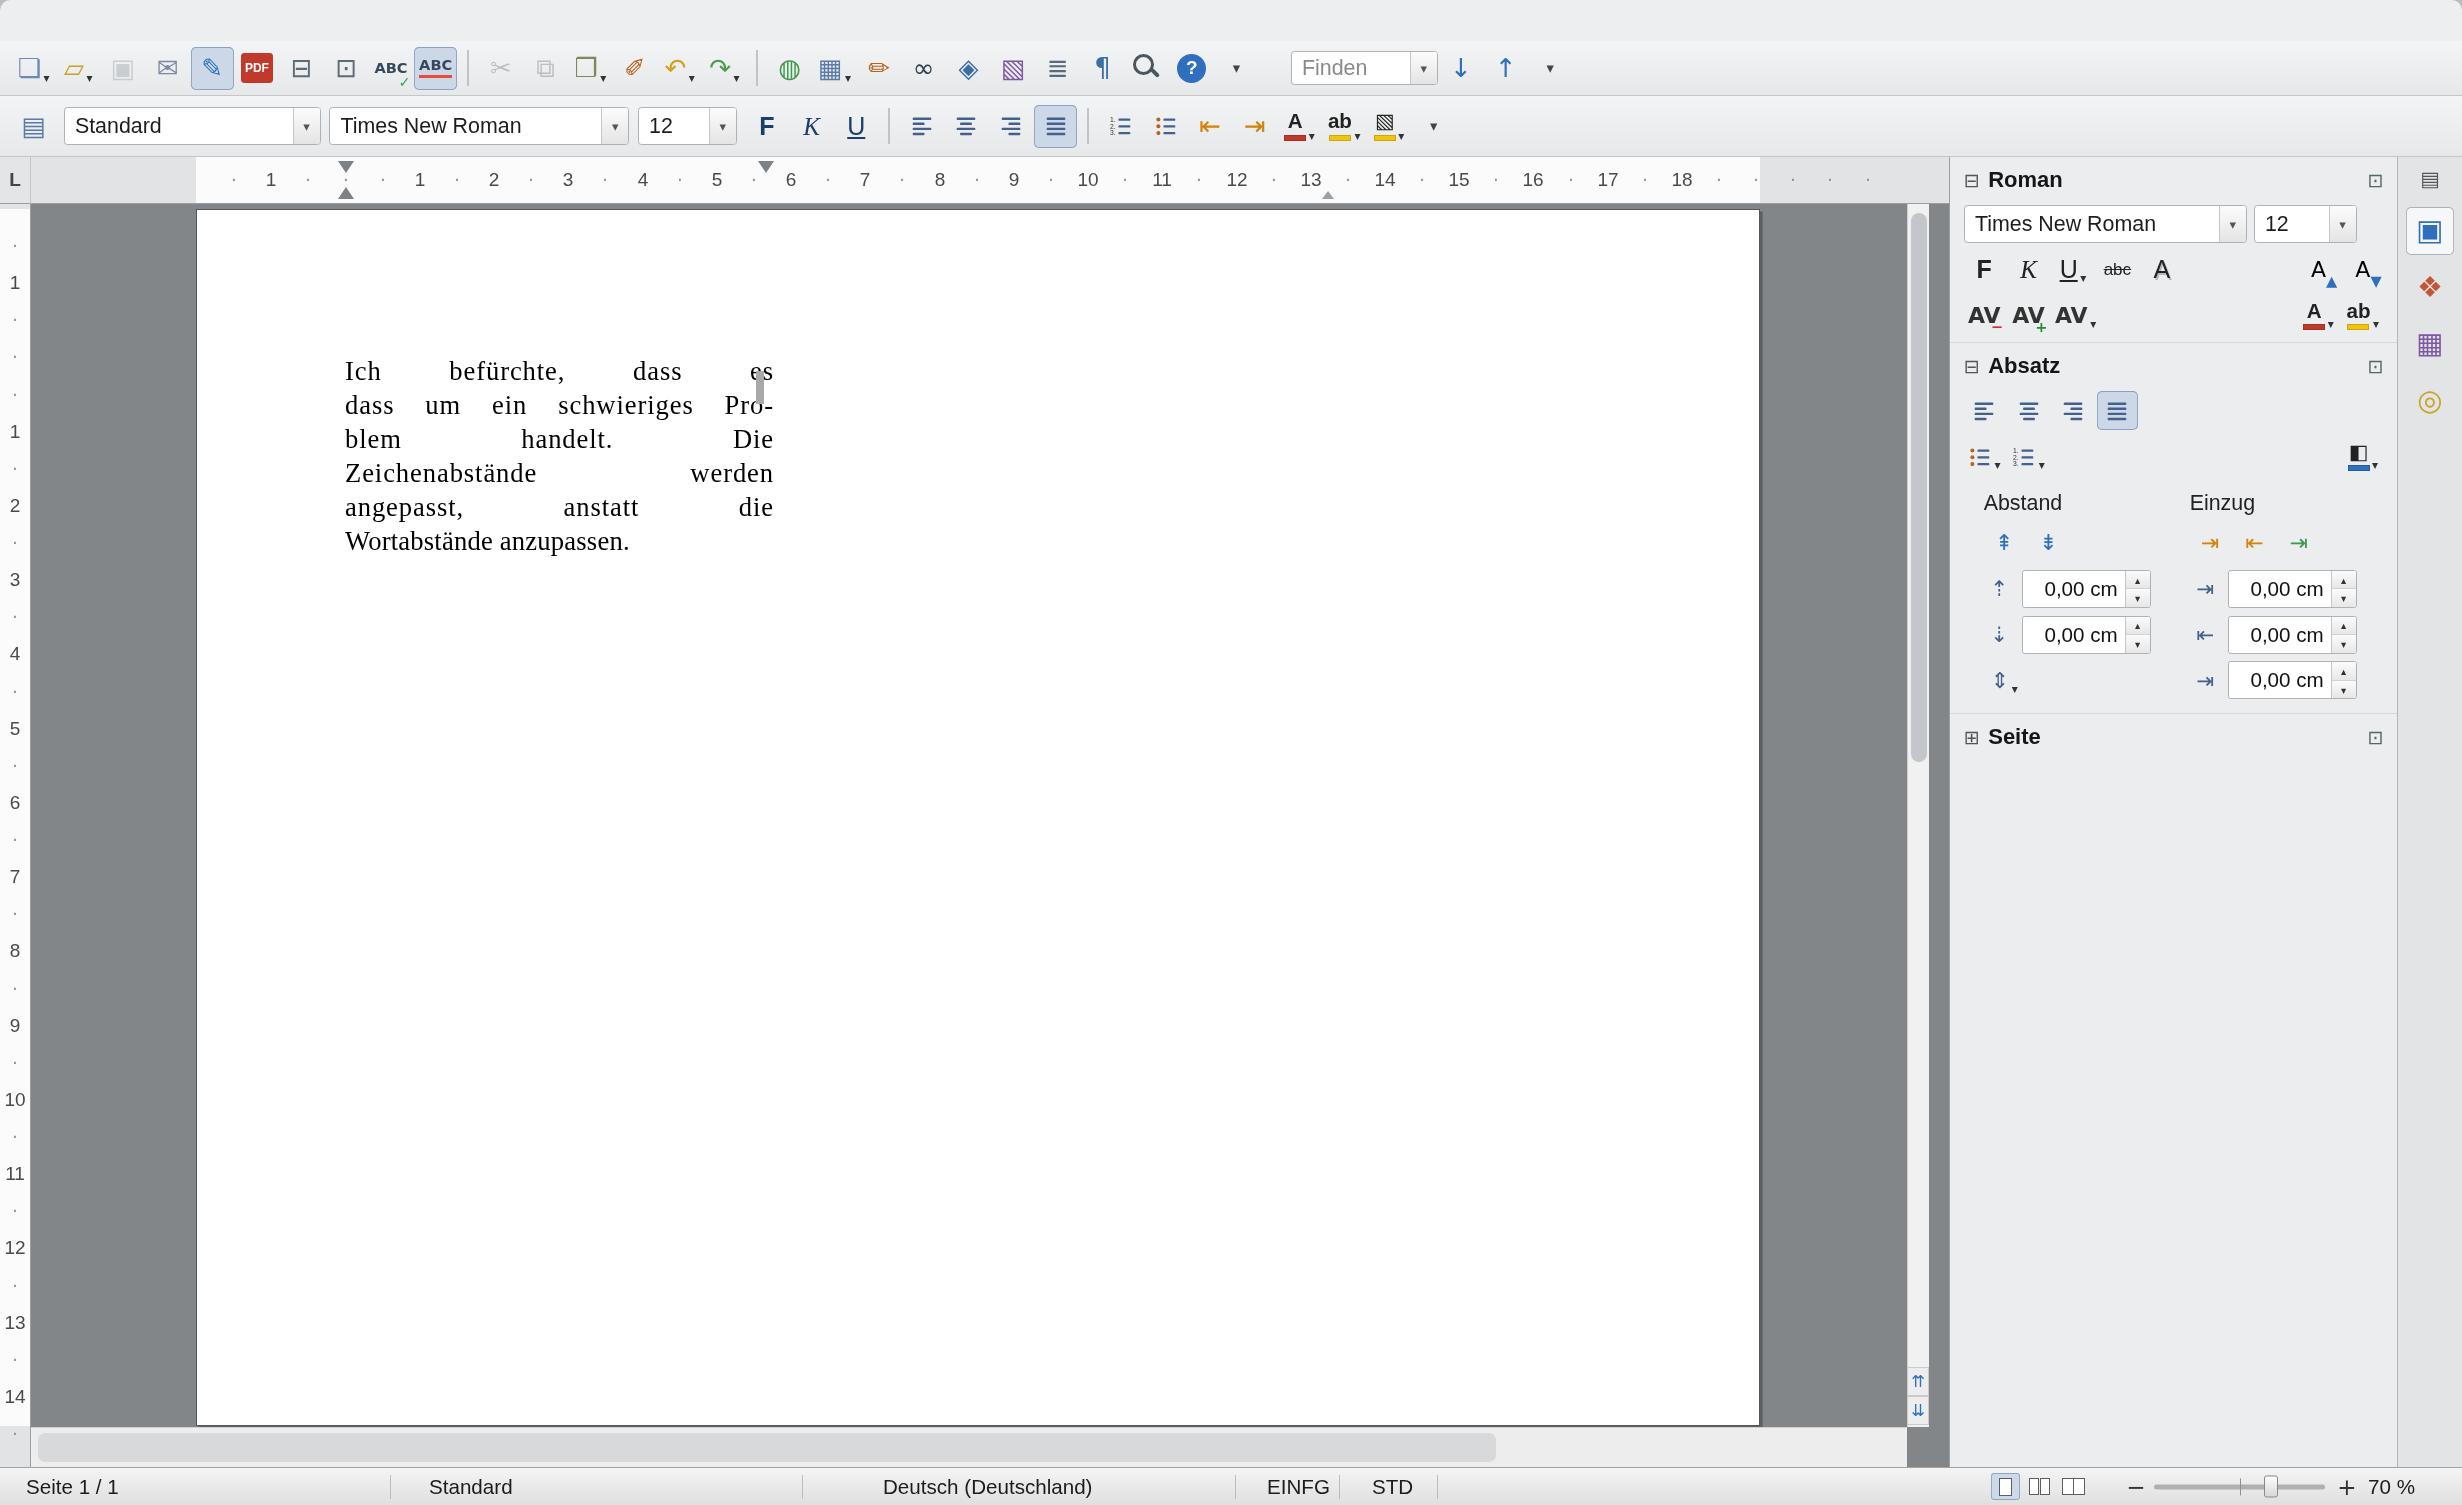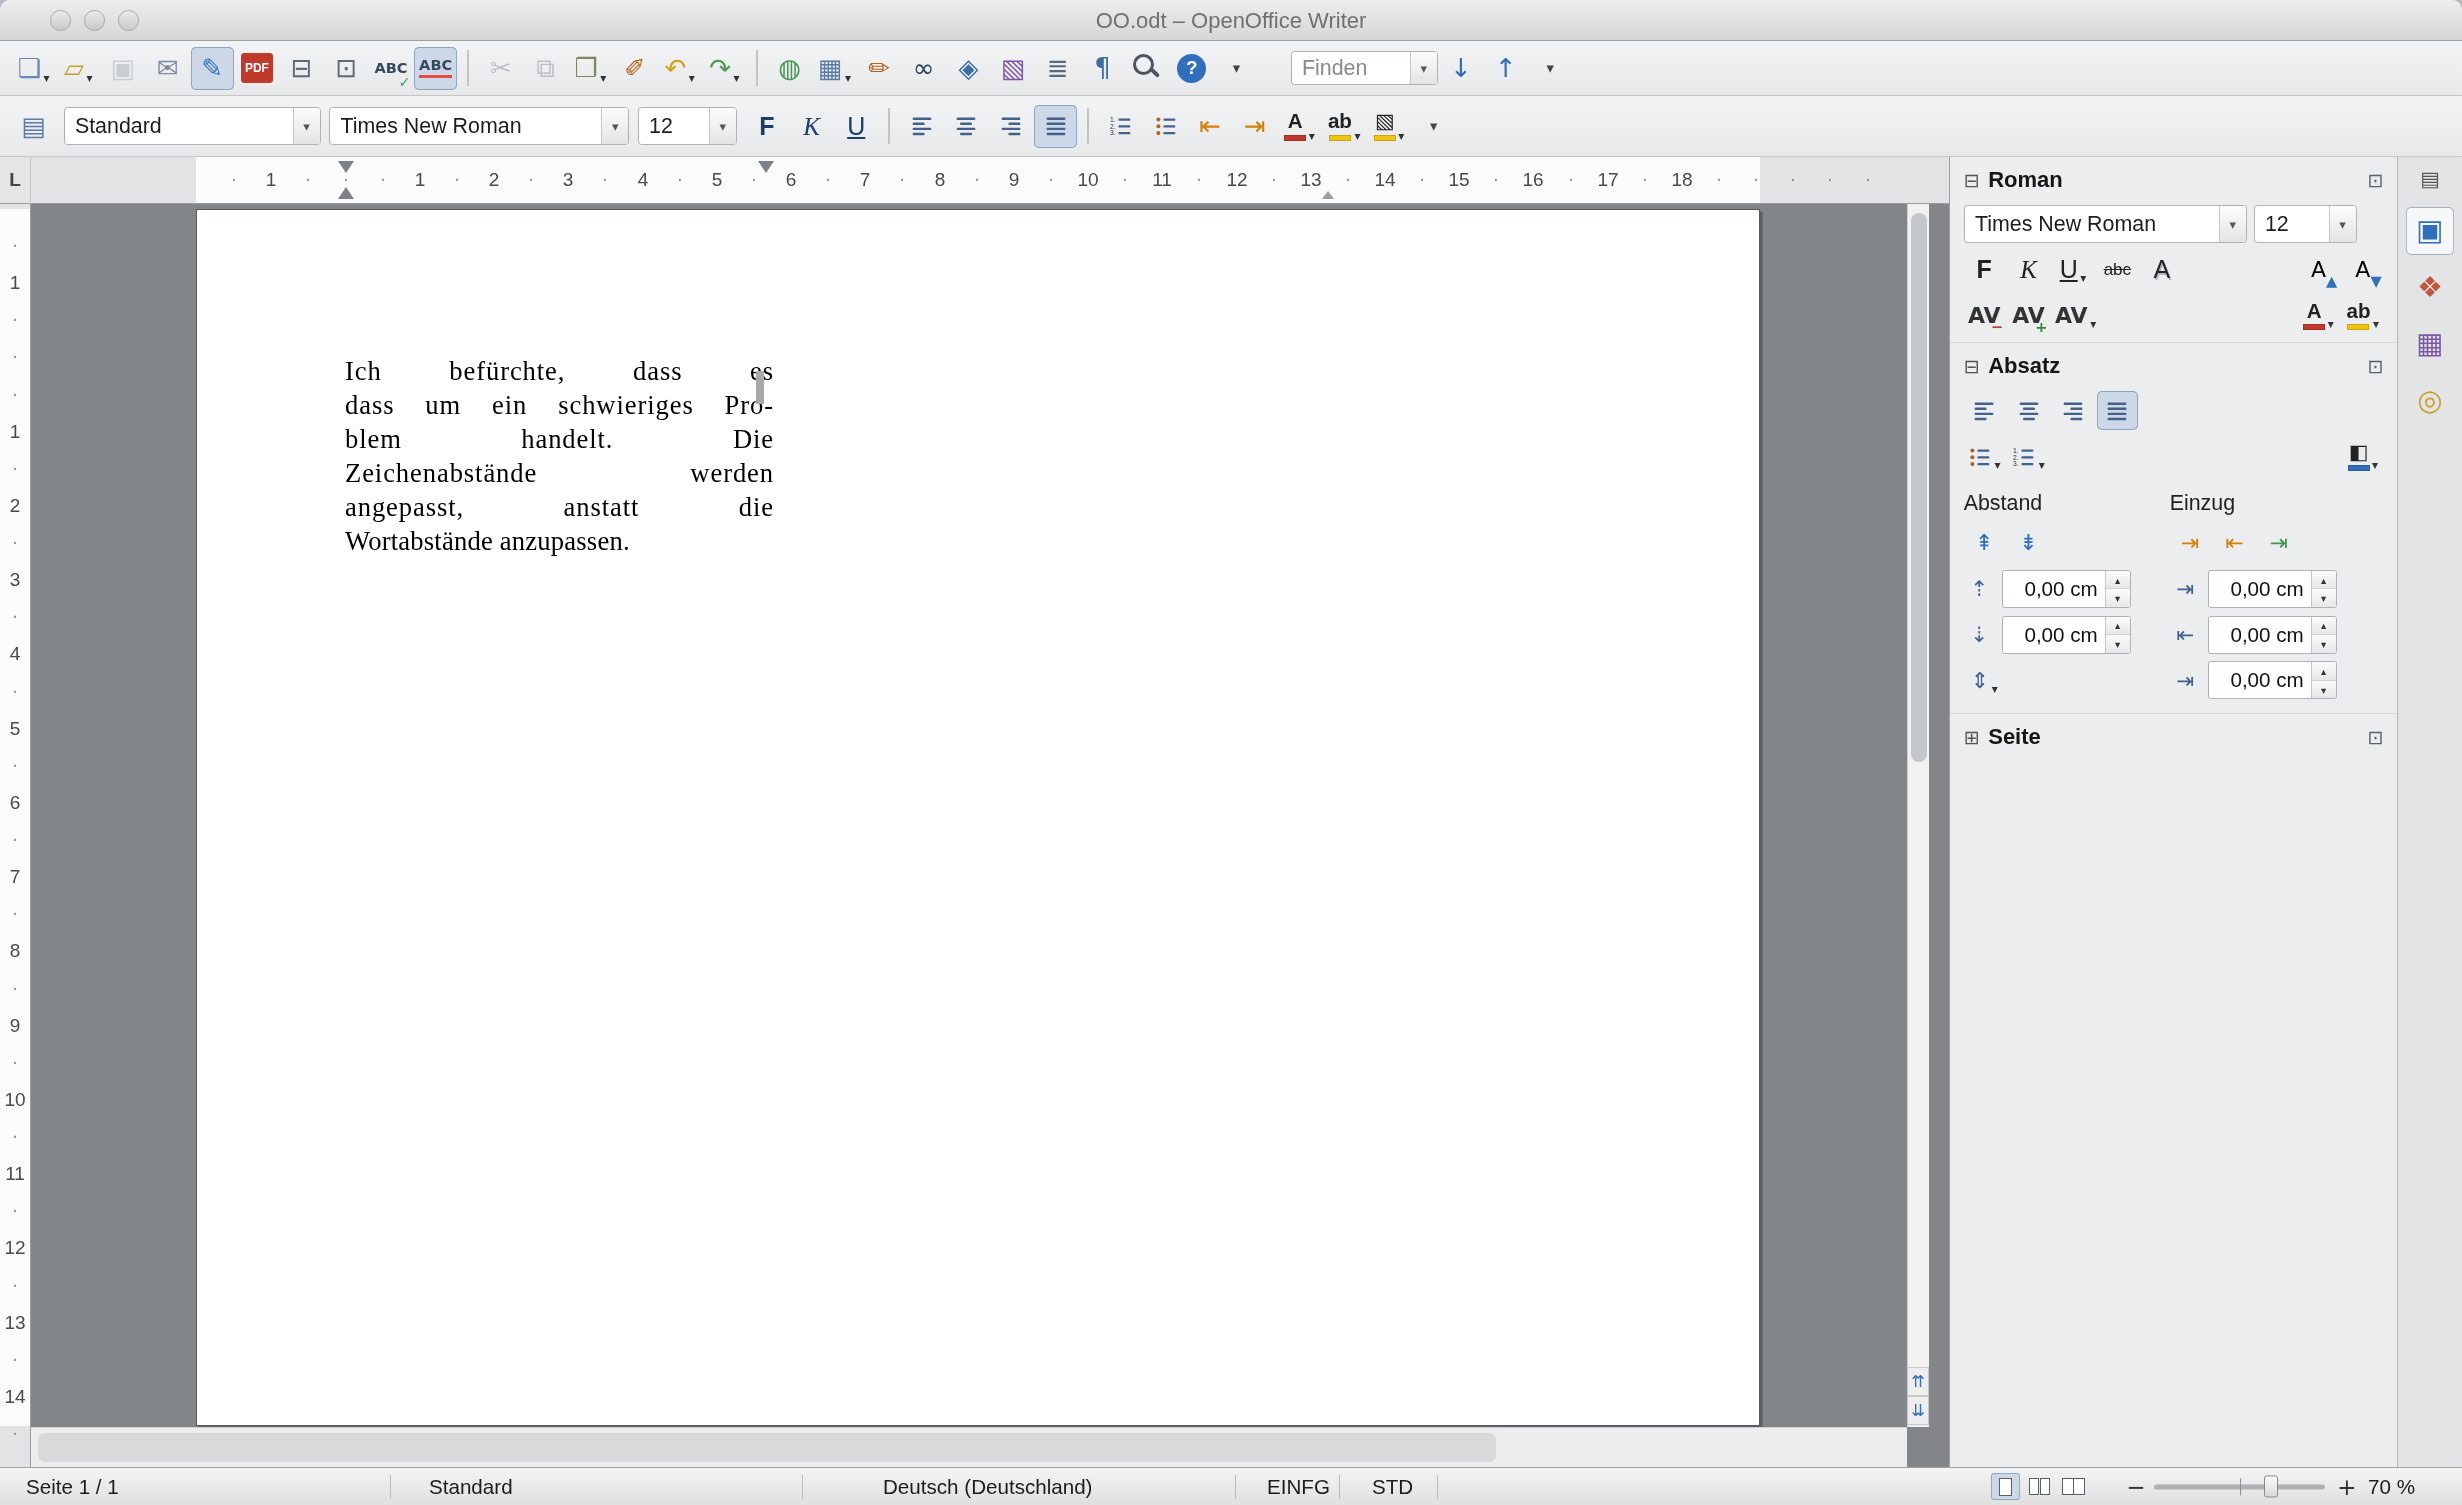--- a/index.html
+++ b/index.html
@@ -117,21 +117,21 @@
   .sb-collapse{font-size:19px;color:#555;font-weight:normal;font-family:"DejaVu Sans",sans-serif;}
   .sb-launcher{margin-left:auto;font-size:19px;color:#566;font-weight:normal;font-family:"DejaVu Sans",sans-serif;}
   .sb-row{display:flex;align-items:center;margin:6.9px 13.7px;gap:6.9px;}
   .grp{display:flex;gap:3.4px;align-items:center;}
   .grp.right{margin-left:auto;}
   .sbtn{height:39px;min-width:41px;}
   .sbtn .glyph{font-size:22px;}
   .sb-font{width:283px;}.sb-size{width:103px;}
   .sb-label{font-size:21.4px;color:#222;}
   .sb-cols{display:flex;margin:3.4px 13.7px;}
-  .col-l{width:206px;}
+  .col-l{width:206px;margin-left:20px;}
   .col-r{flex:1;}
   .srow{display:flex;align-items:center;gap:6.9px;margin:7.7px 0;}
   .sicon{width:31px;font-size:21.4px;color:#44618c;text-align:center;font-family:"DejaVu Sans",sans-serif;}
   .spinfield{display:inline-flex;width:129px;height:38px;background:#fff;border:0.9px solid #aeb2b6;
     border-radius:2.6px;overflow:hidden;box-sizing:border-box;}
   .spinfield .v{flex:1;font-size:20.6px;display:flex;align-items:center;justify-content:flex-end;
     padding-right:6.9px;color:#111;white-space:nowrap;}
   .spinner{width:24px;border-left:0.9px solid #c6c6c6;display:flex;flex-direction:column;}
   .spinner i{flex:1;display:flex;align-items:center;justify-content:center;font-size:10.3px;font-style:normal;
     color:#333;background:linear-gradient(#fbfbfb,#e7e7e7);font-family:"DejaVu Sans",sans-serif;}
@@ -167,26 +167,20 @@
     background:#aeb0b2;border-radius:2.6px;}
   .notch{position:absolute;left:50%;top:-6px;width:1.7px;height:17px;background:#8e9092;}
   .zthumb{position:absolute;left:110px;top:-8.6px;width:13.7px;height:22px;
     background:linear-gradient(#fdfdfd,#d8d8d8);border:0.9px solid #888;border-radius:2.6px;box-sizing:border-box;}
 </style>
 </head>
 <body>
 
 <div class="window">
 
-  <div class="titlebar">
-    <span class="light" style="left:50px"></span>
-    <span class="light" style="left:84px"></span>
-    <span class="light" style="left:118px"></span>
-    <div class="title">OO.odt – OpenOffice Writer</div>
-  </div>
 
   <div class="toolbar tb1">
     <div class="tbgroup" id="tb-main">
         <span class="tbtn">
           <span class="glyph" style="color: rgb(106, 137, 181);">❏</span>
           <span class="ddarrow">▾</span>
         </span>
         <span class="tbtn">
           <span class="glyph" style="color: rgb(201, 162, 39);">▱</span>
           <span class="ddarrow">▾</span>

